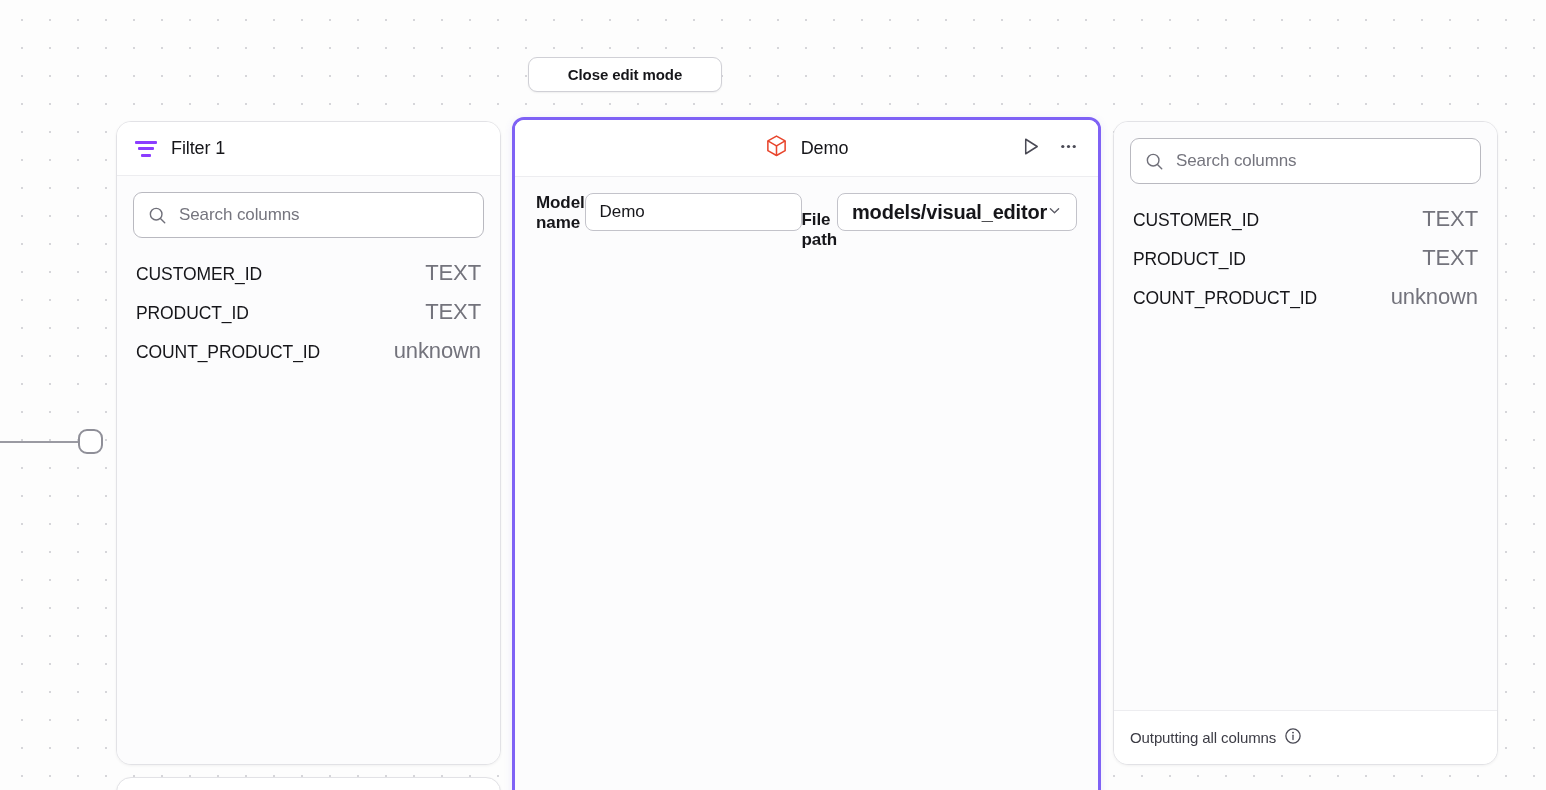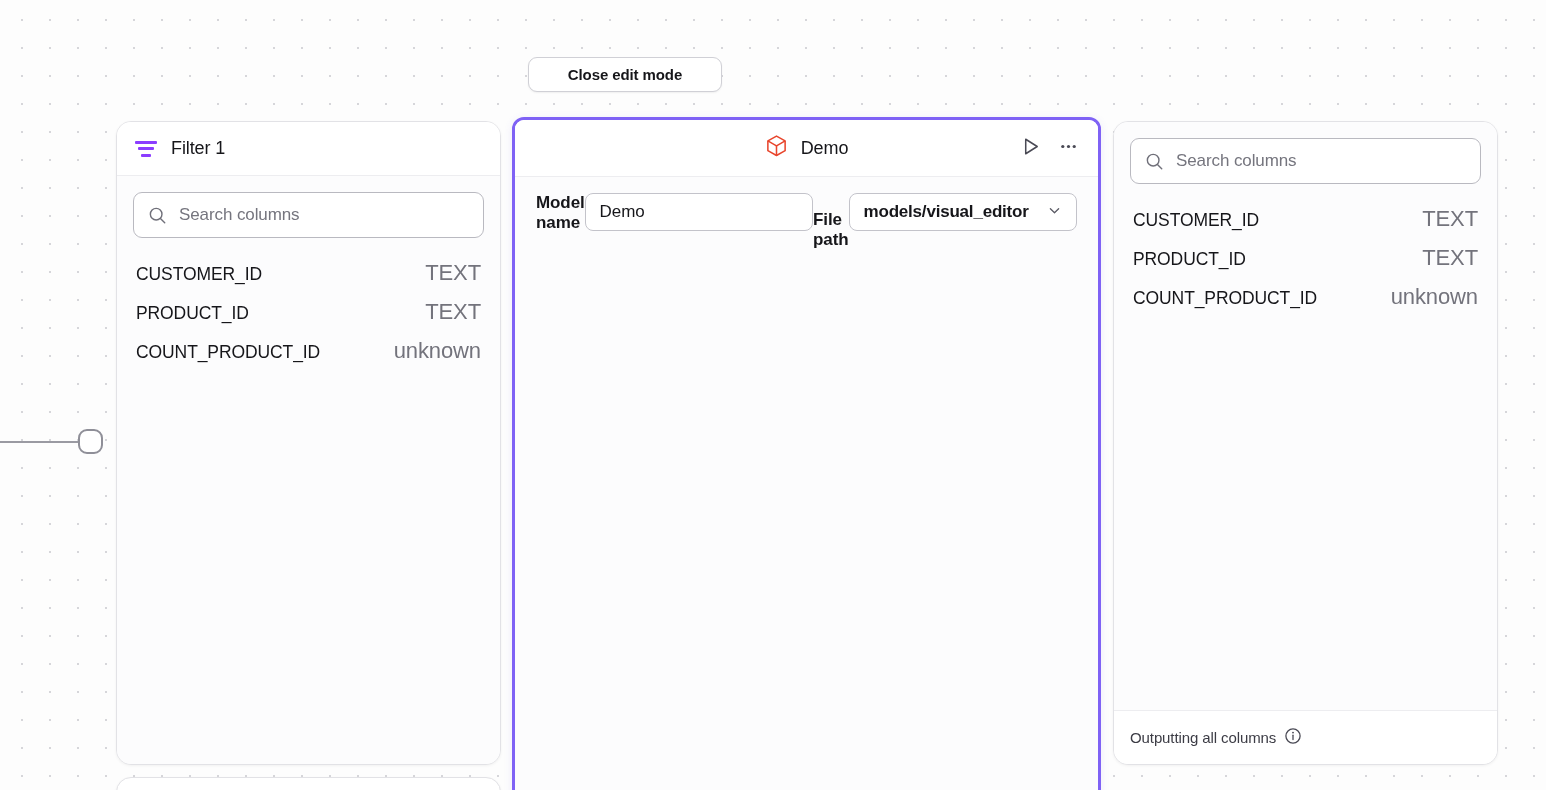--- a/index.html
+++ b/index.html
@@ -251,21 +251,21 @@
     border: 1px solid #c3c3ca;
     border-radius: 8px;
     background: #ffffff;
     padding: 0 14px;
     display: flex;
     align-items: center;
     justify-content: space-between;
     cursor: pointer;
   }
   .select-value {
-    font-size: 17px;
+    font-size: 20px;
     font-weight: bold;
     color: #16161a;
     letter-spacing: -0.2px;
   }
 
   
   .model-footer {
     position: absolute;
     right: 18px;
     bottom: 14px;

